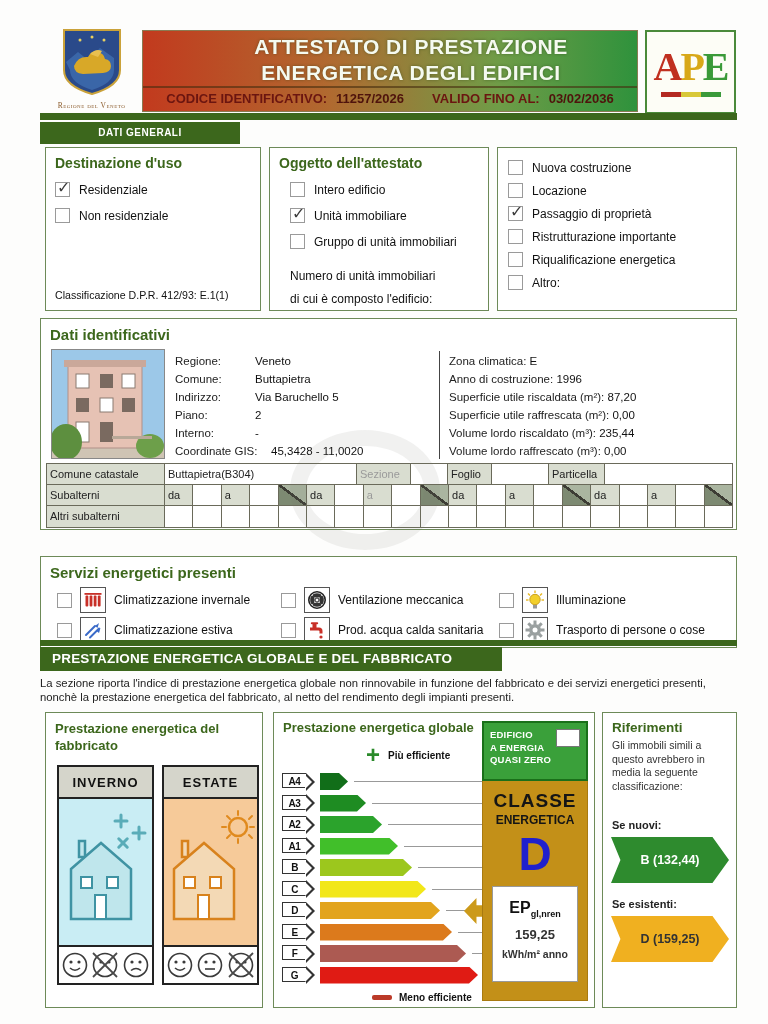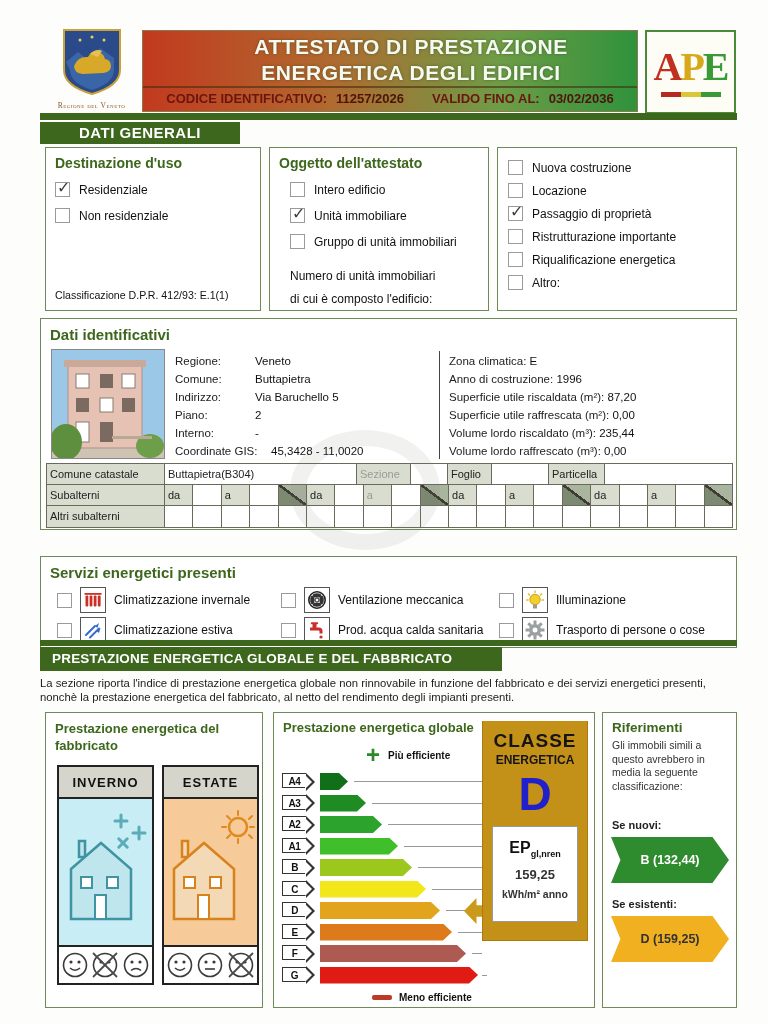--- a/index.html
+++ b/index.html
@@ -20,21 +20,21 @@
   .banner-code .val { color:#4f130c; }
   .ape-logo { left:645px; top:30px; width:91px; height:84px; border:2px solid #4a8a3a; background:#fdfdf6;
               display:flex; flex-direction:column; justify-content:center; align-items:center; }
   .ape-letters { font-family:"Liberation Serif",serif; font-weight:bold; font-size:40px; line-height:40px; letter-spacing:-2px; }
   .ape-a{color:#c03020}.ape-p{color:#d8a818}.ape-e{color:#3a9a38}
   .ape-bar { width:60px; height:5px; margin-top:5px;
              background:linear-gradient(to right,#b42a22 33%,#d8c838 33%,#d8c838 66%,#3a9a3a 66%); }
 
   .hr-green { left:40px; top:113px; width:697px; height:7px; background:#3c671c; }
   .section-label { left:40px; top:122px; width:200px; height:22px; background:#3c671c; color:#fff;
-                   font-weight:bold; font-size:15px; text-align:center; line-height:22px; letter-spacing:.5px; }
+                   font-weight:bold; font-size:10px; text-align:center; line-height:22px; letter-spacing:.5px; }
 
   
   .gbox { position:absolute; border:1px solid #6d8a58; background:#fff; }
   .gtitle { color:#3c671c; font-weight:bold; font-size:14px; margin:7px 9px 4px; }
   .opt { display:flex; align-items:center; gap:9px; margin:11px 9px; }
   .opt .lbl { font-size:12px; color:#111; }
   .cb { width:15px; height:15px; min-width:15px; border:1px solid #9a9a9a; background:#fff; position:relative; }
   .cb.checked::after { content:"\2713"; position:absolute; left:1px; top:-5px; font-size:16px; font-weight:bold; color:#3a3a3a; }
   .footnote { position:absolute; left:9px; bottom:9px; font-size:10.6px; color:#111; }
   .note-lines { margin:16px 9px 0 20px; font-size:12px; color:#111; line-height:23px; }
@@ -604,20 +604,26 @@
       </div>
 
     <div class="d-pointer"></div>
 
     <div class="meno-eff">
       <span class="dash-glyph"></span>
       <span class="eff-txt">Meno efficiente</span>
     </div>
 
     <div class="cpanel">
+      <div class="nzeb">
+        <div>EDIFICIO</div>
+        <div>A ENERGIA</div>
+        <div>QUASI ZERO</div>
+        <span class="nzeb-cb"></span>
+      </div>
       <div class="goldbox">
         <div class="classe1">CLASSE</div>
         <div class="classe2">ENERGETICA</div>
         <div class="classe-letter">D</div>
         <div class="ep-box">
           <div class="ep-line"><span class="ep-main">EP</span><sub class="ep-sub">gl,nren</sub></div>
           <div class="ep-val">159,25</div>
           <div class="ep-unit">kWh/m² anno</div>
         </div>
       </div>

